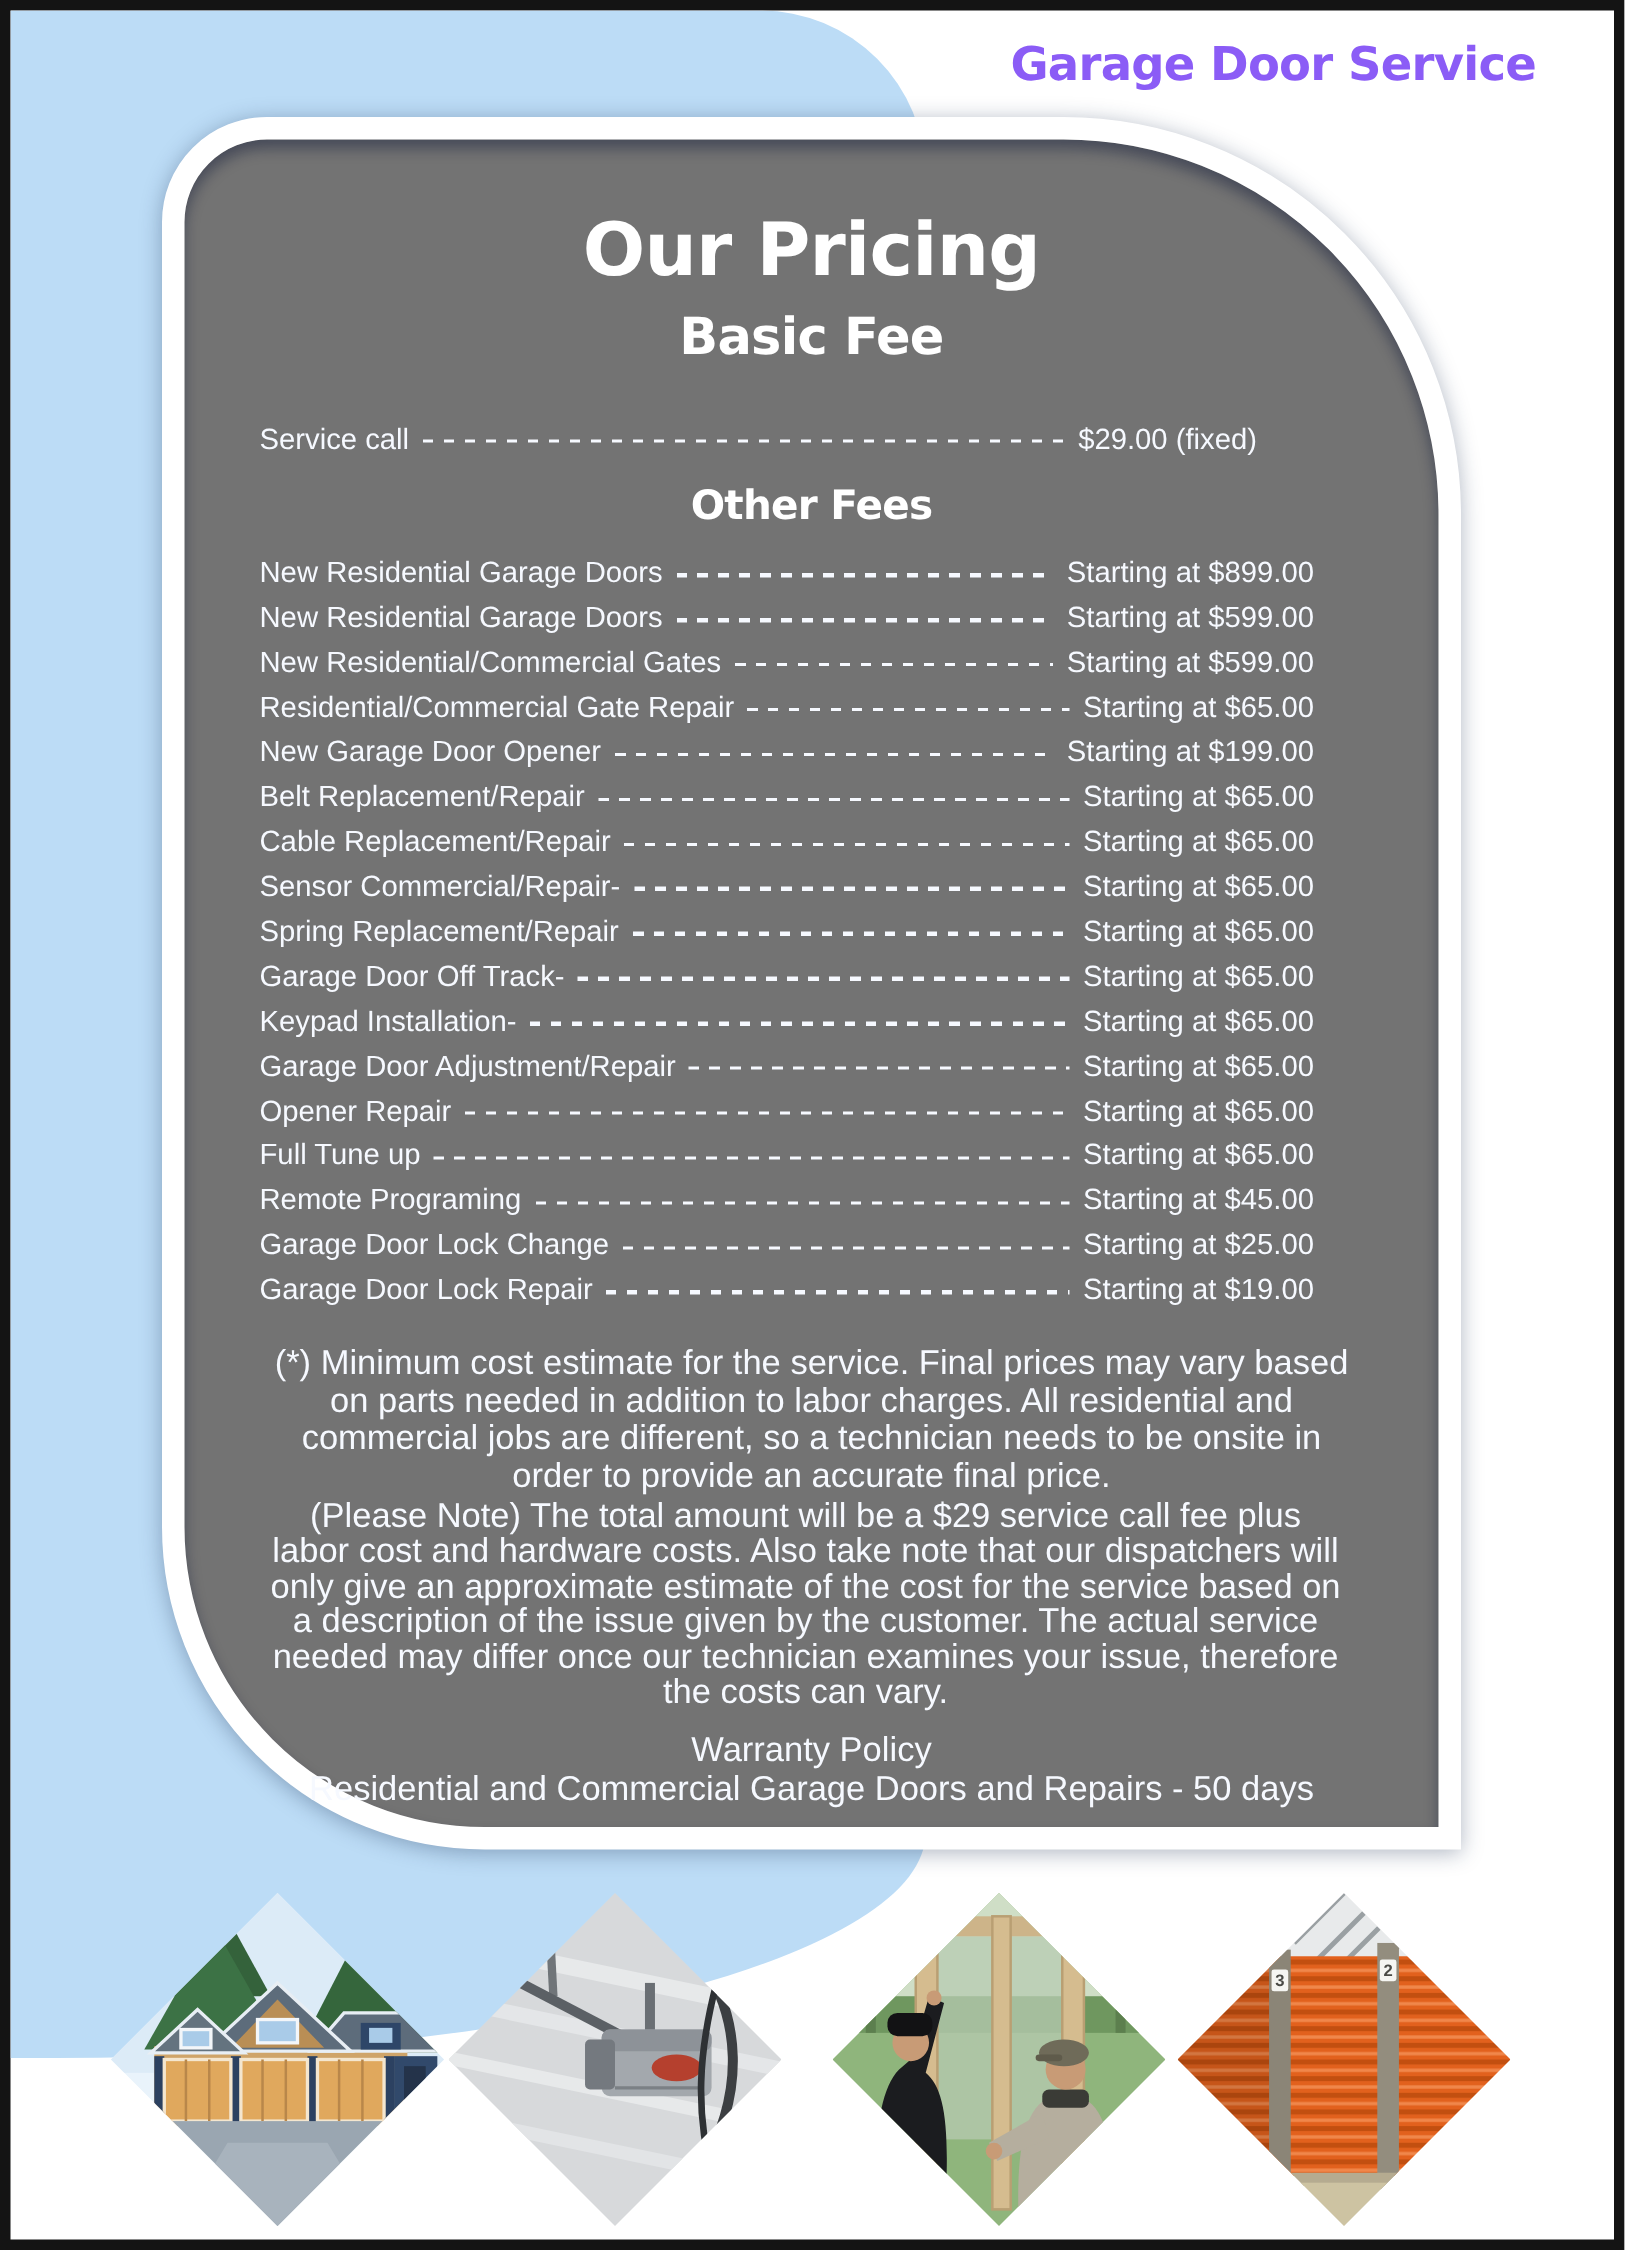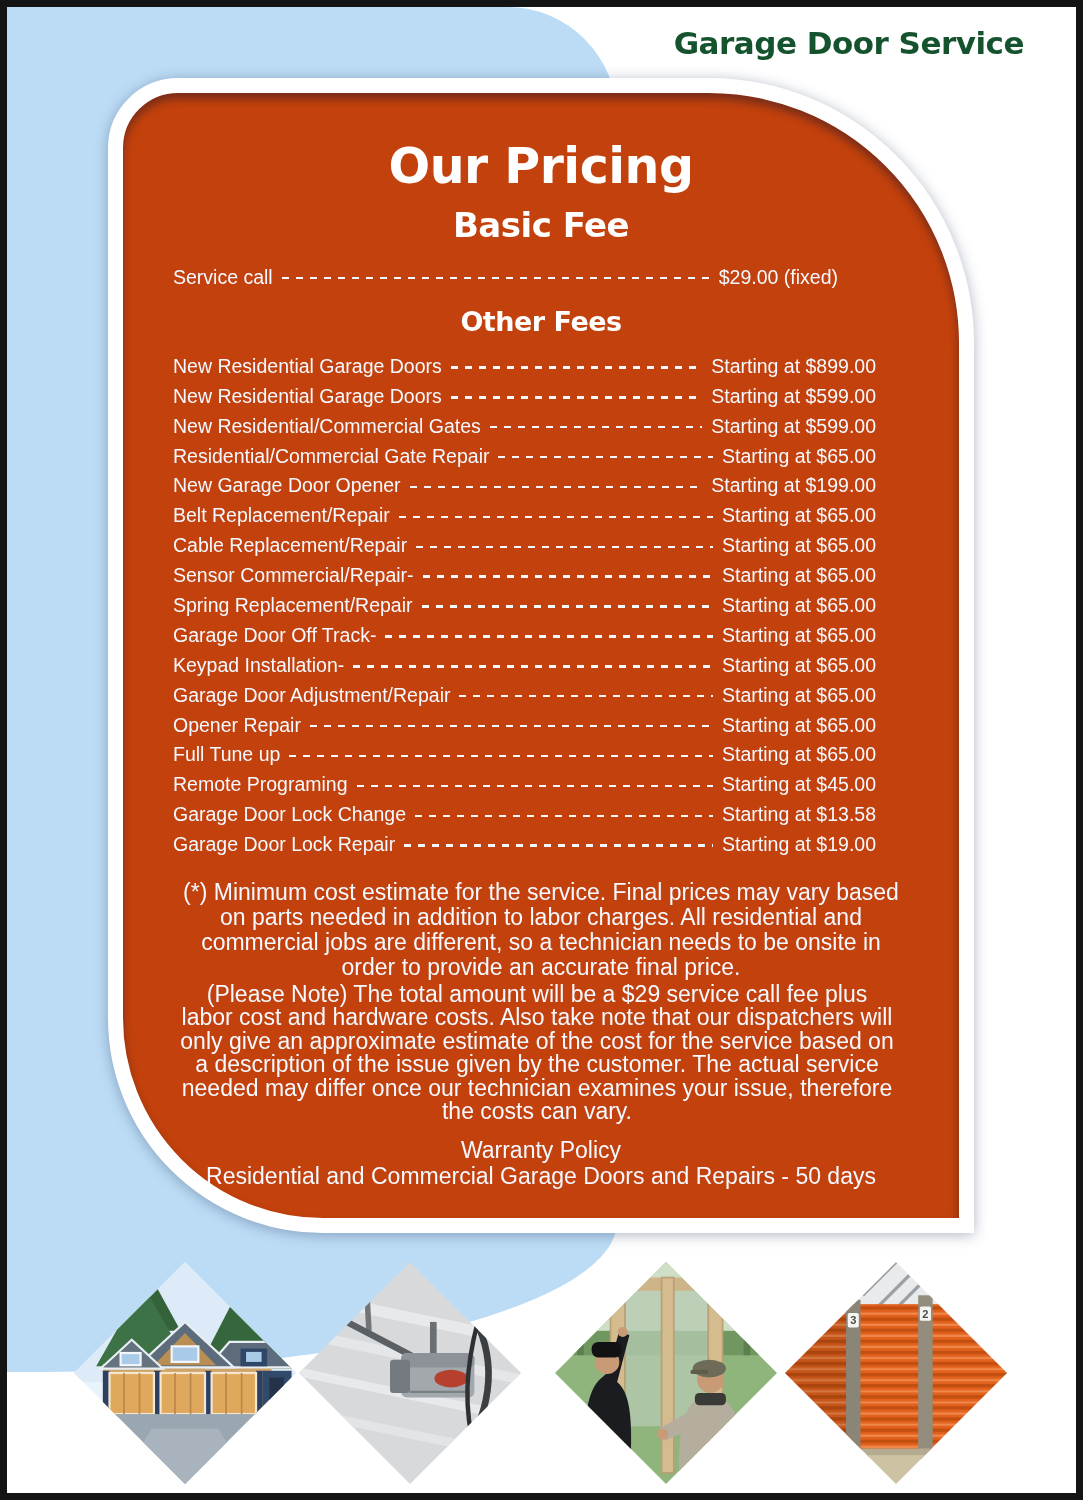--- a/index.html
+++ b/index.html
@@ -17,46 +17,46 @@
     position:absolute;left:0;top:0;width:610px;height:1365px;
     background:#bcdcf6;
     border-top-right-radius:110px;
     border-bottom-right-radius:580px 150px;
     z-index:1;
   }
   
   .brand{
     position:absolute;top:18px;right:52px;z-index:3;
     font-family:"DejaVu Sans", sans-serif;
-    font-weight:bold;font-size:31px;letter-spacing:-0.5px;color:#14532d;
+    font-weight:bold;font-size:31px;letter-spacing:-0.5px;color:#8b5cf6;
   }
   
   .panel{
     position:absolute;left:101px;top:71px;width:866px;height:1155px;
     box-sizing:border-box;
-    background:#c2410c;
+    background:#737373;
     border:15px solid #ffffff;
     border-radius:70px 265px 0 215px;
     box-shadow:0 2px 14px rgba(25,45,80,0.35), inset 0 6px 9px rgba(5,15,50,0.40);
     z-index:2;
     color:#ffffff;
   }
   .panel-content{padding:40px 50px 0 50px;}
   .h-display{
     font-family:"DejaVu Sans", sans-serif;font-weight:bold;
     text-align:center;color:#ffffff;letter-spacing:-0.5px;
   }
   .our-pricing{font-size:49px;line-height:1.05;margin:8px 0 0;}
   .basic-fee-h{font-size:34px;line-height:1.05;margin:16px 0 0;}
   .other-fees-h{font-size:27px;line-height:1.05;margin:20px 0 0;}
   .fee-row{
     display:flex;align-items:center;
     font-size:19.5px;white-space:nowrap;height:29.9px;
   }
-  .basic-row{margin:22px 71px 0 0;height:22px;}
+  .basic-row{margin:38px 71px 0 0;height:22px;}
   .fees-list{margin:15px 33px 0 0;}
   .fee-leader{
     flex:1;height:2.5px;margin:2px 9px 0 9px;min-width:30px;
     background-image:repeating-linear-gradient(90deg,#f6f9ff 0 7px,transparent 7px 14px);
   }
   .fee-label,.fee-price{color:#f6f9ff;}
   .note{
     text-align:center;font-size:23px;color:#f6f9ff;
   }
   .disclaimer{margin:20px 0 0;line-height:25px;}
@@ -179,21 +179,21 @@
 
   <div class="fee-row">
     <span class="fee-label">Remote Programing</span>
     <span class="fee-leader"></span>
     <span class="fee-price">Starting at $45.00</span>
   </div>
 
   <div class="fee-row">
     <span class="fee-label">Garage Door Lock Change</span>
     <span class="fee-leader"></span>
-    <span class="fee-price">Starting at $13.58</span>
+    <span class="fee-price">Starting at $25.00</span>
   </div>
 
   <div class="fee-row">
     <span class="fee-label">Garage Door Lock Repair</span>
     <span class="fee-leader"></span>
     <span class="fee-price">Starting at $19.00</span>
   </div>
 </div>
 
       <p class="note disclaimer">(*) Minimum cost estimate for the service. Final prices may vary based on parts needed in addition to labor charges. All residential and commercial jobs are different, so a technician needs to be onsite in order to provide an accurate final price.</p>

